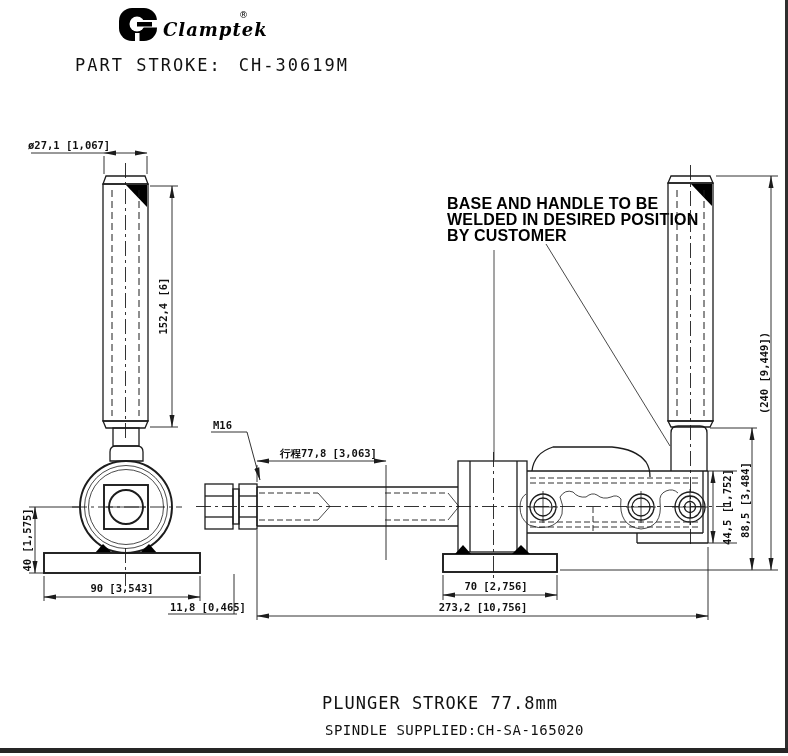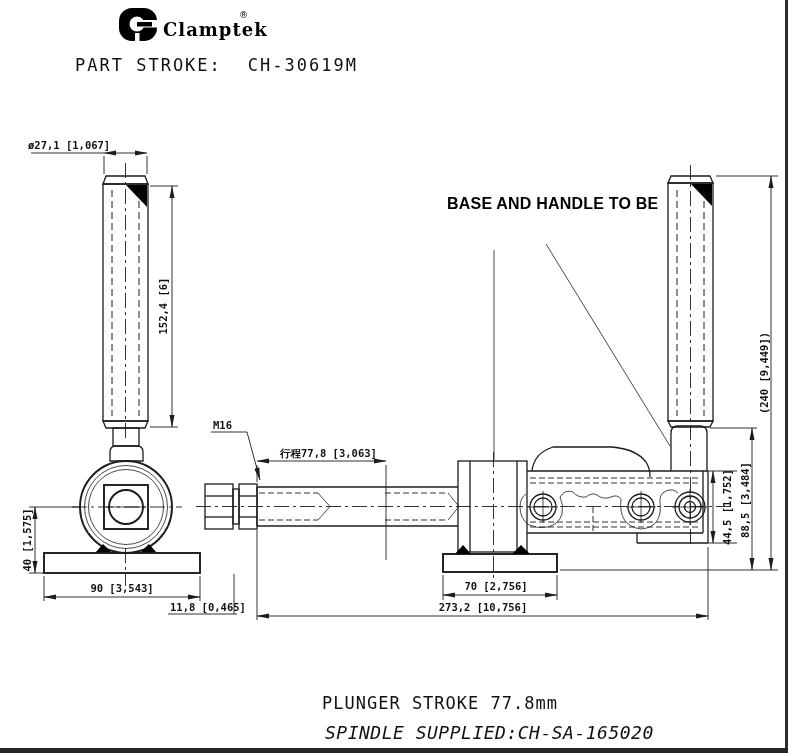--- a/index.html
+++ b/index.html
@@ -4,31 +4,31 @@
 <style>
   html,body{margin:0;padding:0;background:#fff;}
   .page{position:relative;width:788px;height:756px;background:#fff;overflow:hidden;
         font-family:"DejaVu Sans Mono",monospace;color:#111;}
   
   .border-right{position:absolute;right:0;top:0;width:3px;height:753px;background:#2e2e2e;}
   .border-bottom{position:absolute;left:0;top:748px;width:788px;height:5px;background:#262626;}
   
   .logo{position:absolute;left:118px;top:7px;display:flex;align-items:flex-start;}
   .brand{position:absolute;left:163px;top:19px;font-family:"DejaVu Serif",serif;
-         font-weight:bold;font-size:18px;letter-spacing:1px;color:#000;}
+         font-style:italic;font-weight:bold;font-size:18px;letter-spacing:1px;color:#000;}
   .reg{position:absolute;left:239px;top:10px;font-size:9px;font-family:"DejaVu Sans",sans-serif;color:#000;}
   .partline{position:absolute;left:75px;top:55px;font-size:17px;letter-spacing:2px;
             font-weight:500;color:#111;white-space:nowrap;}
-  .partline .val{margin-left:26px;}
+  .partline .val{margin-left:17px;}
   
   .note{position:absolute;left:447px;top:196px;font-family:"Liberation Sans","DejaVu Sans",sans-serif;
         font-weight:bold;font-size:16px;line-height:16px;letter-spacing:0.2px;color:#000;}
   
   .f1{position:absolute;left:322px;top:693px;font-size:17px;letter-spacing:1px;color:#111;white-space:nowrap;}
-  .f2{position:absolute;left:325px;top:722px;font-size:18px;letter-spacing:0.5px;color:#111;white-space:nowrap;font-style:italic;}
+  .f2{position:absolute;left:325px;top:722px;font-size:14px;letter-spacing:0.5px;color:#111;white-space:nowrap;}
   
   svg.drawing{position:absolute;left:0;top:0;}
   .ln{stroke:#1c1c1c;stroke-width:1.3;fill:none;}
   .ln2{stroke:#1c1c1c;stroke-width:1.9;fill:none;}
   .thin{stroke:#1c1c1c;stroke-width:0.8;fill:none;}
   .dash{stroke:#1c1c1c;stroke-width:1;fill:none;stroke-dasharray:7 4;}
   .dashf{stroke:#1c1c1c;stroke-width:0.9;fill:none;stroke-dasharray:6 3;}
   .cl{stroke:#1c1c1c;stroke-width:0.9;fill:none;stroke-dasharray:15 4 3 4;}
   .dim{stroke:#1c1c1c;stroke-width:0.9;fill:none;}
   .blk{fill:#000;stroke:none;}
@@ -50,20 +50,22 @@
   </div>
   <div class="brand">Clamptek</div>
   <div class="reg">®</div>
 
   <div class="partline">
     <span>PART STROKE:</span><span class="val">CH-30619M</span>
   </div>
 
   <div class="note">
     <div>BASE AND HANDLE TO BE</div>
+    <div>WELDED IN DESIRED POSITION</div>
+    <div>BY CUSTOMER</div>
   </div>
 
   <svg class="drawing" width="788" height="756" viewBox="0 0 788 756">
     <defs>
       <marker id="ar" viewBox="0 0 12 6" refX="11.5" refY="3" markerWidth="13" markerHeight="6.5" orient="auto-start-reverse" markerUnits="userSpaceOnUse">
         <path d="M12 3 L0 0.6 L0 5.4 Z" fill="#1c1c1c"></path>
       </marker>
     </defs>
 
     <g>

